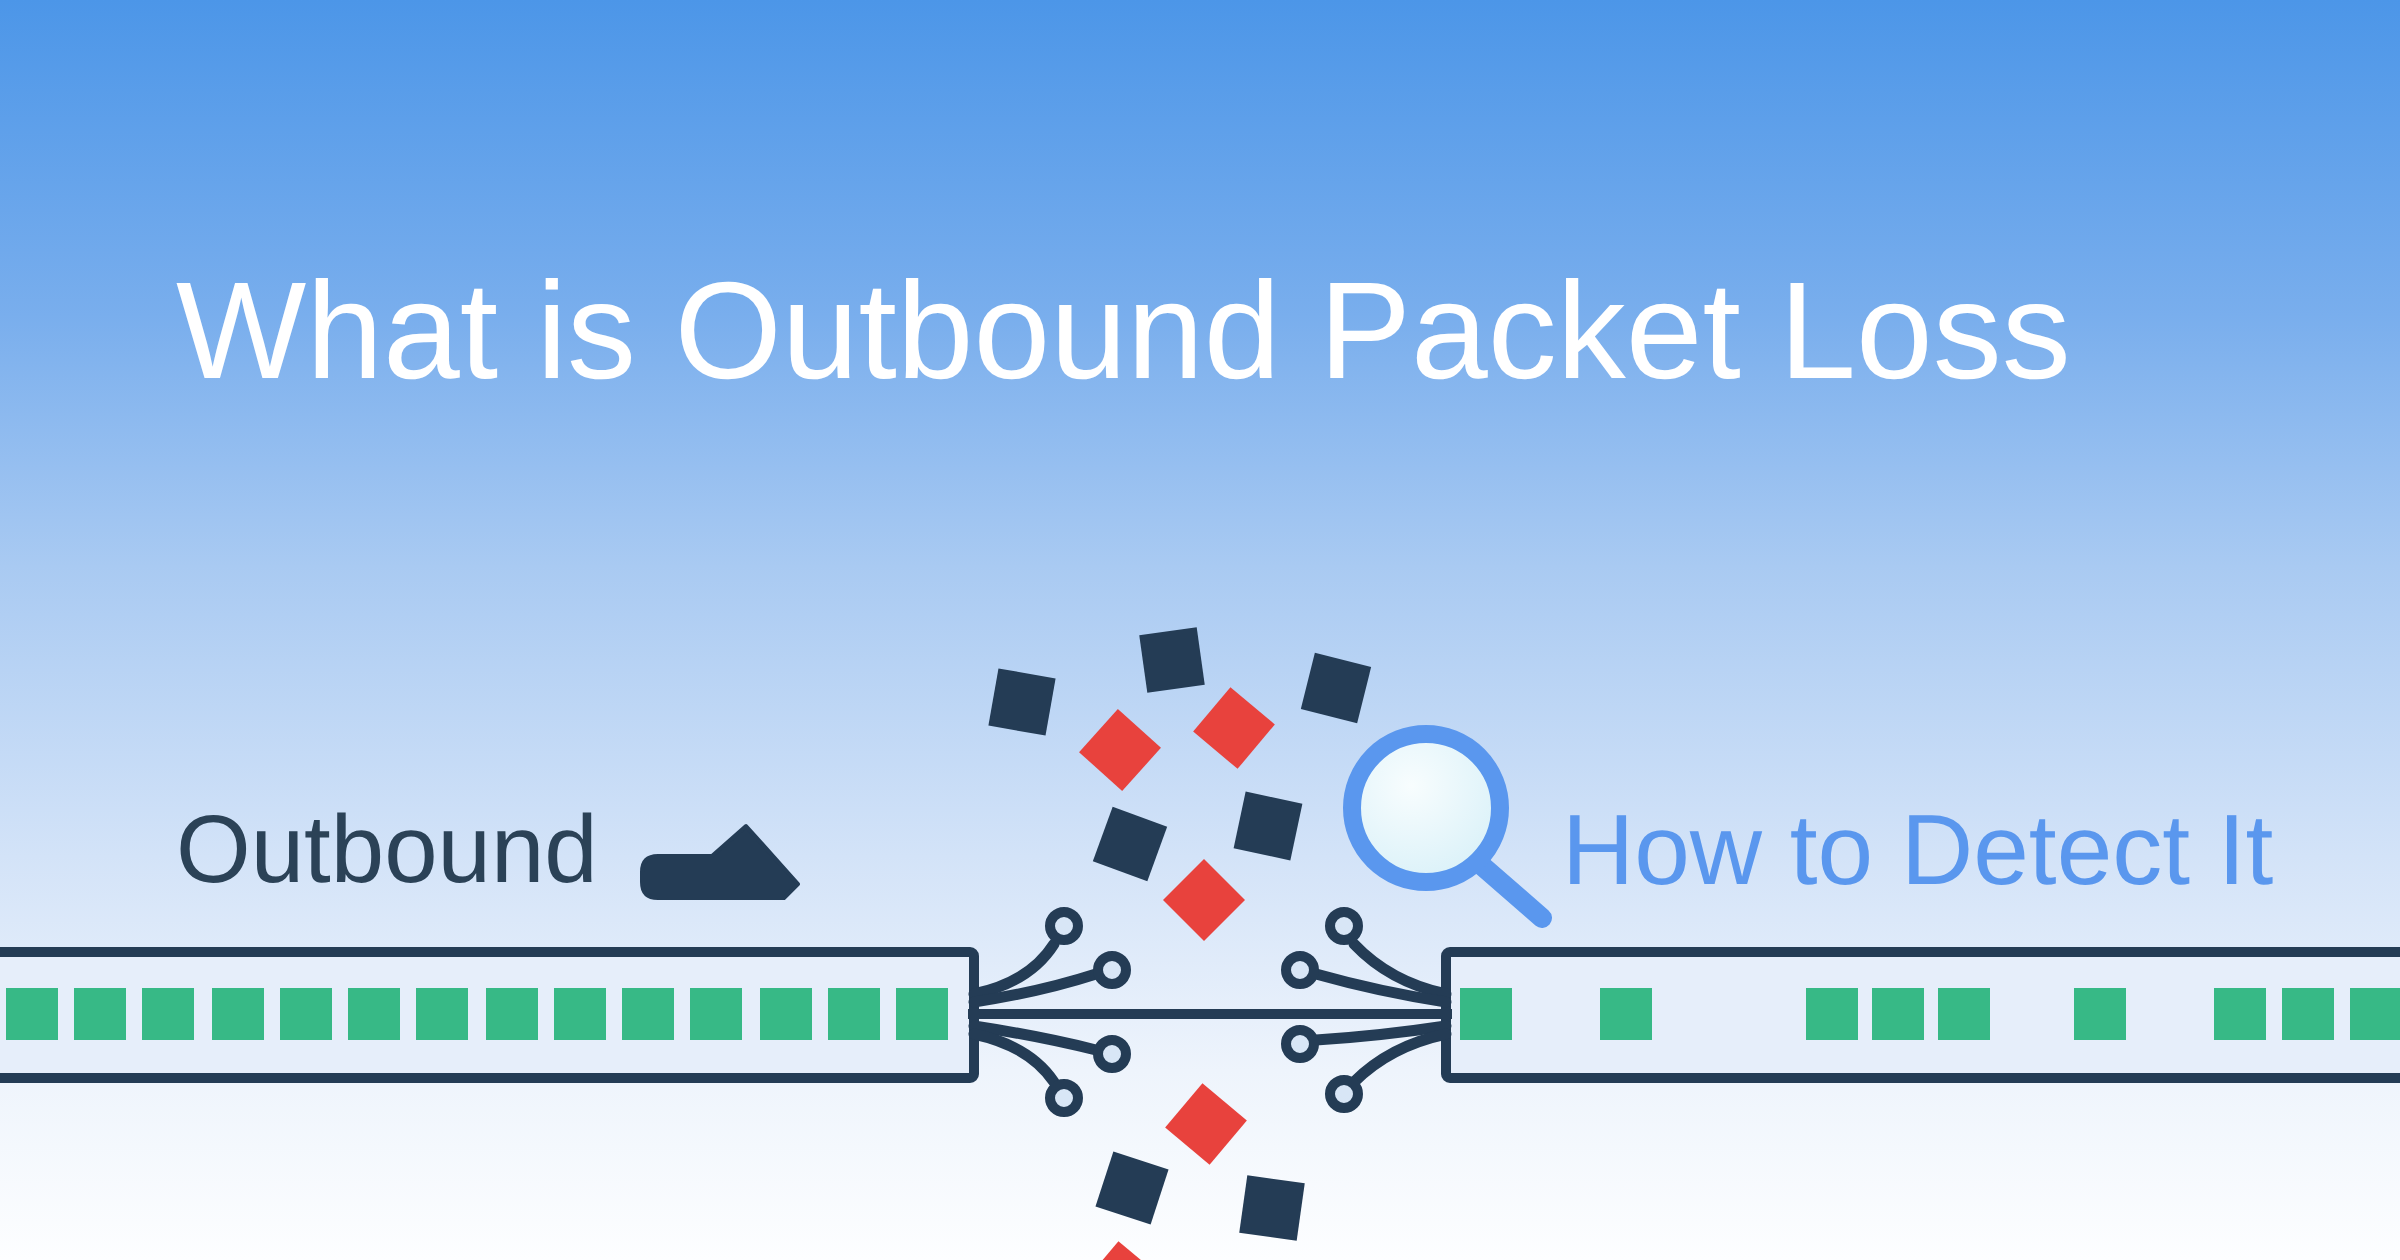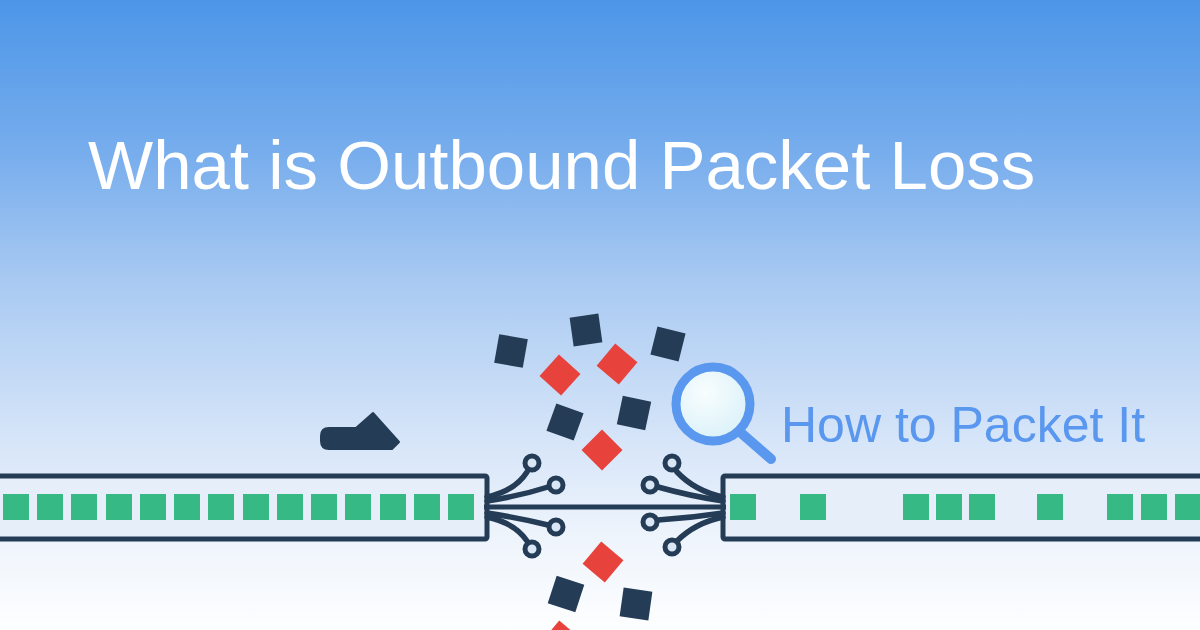--- a/index.html
+++ b/index.html
@@ -117,16 +117,17 @@
     <path d="M329 449 Q321 449 321 441 V436 Q321 428 329 428 H356 L373 413 L399 442 L392 449 Z" fill="var(--navy)" stroke="var(--navy)" stroke-width="2" stroke-linejoin="round"></path>
 
     <g>
       <line x1="740" y1="432" x2="771" y2="459" stroke="var(--blue-accent)" stroke-width="10" stroke-linecap="round"></line>
       <circle cx="713" cy="404" r="37" fill="url(#lensGrad)" stroke="var(--blue-accent)" stroke-width="9"></circle>
     </g>
   </svg>
 
   <h1 class="title">What is Outbound Packet Loss</h1>
 
+  <div class="outbound-label">Outbound</div>
 
-  <div class="detect-label">How to Packet It</div>
+  <div class="detect-label">How to Detect It</div>
 
 </div>
 
 </body></html>

